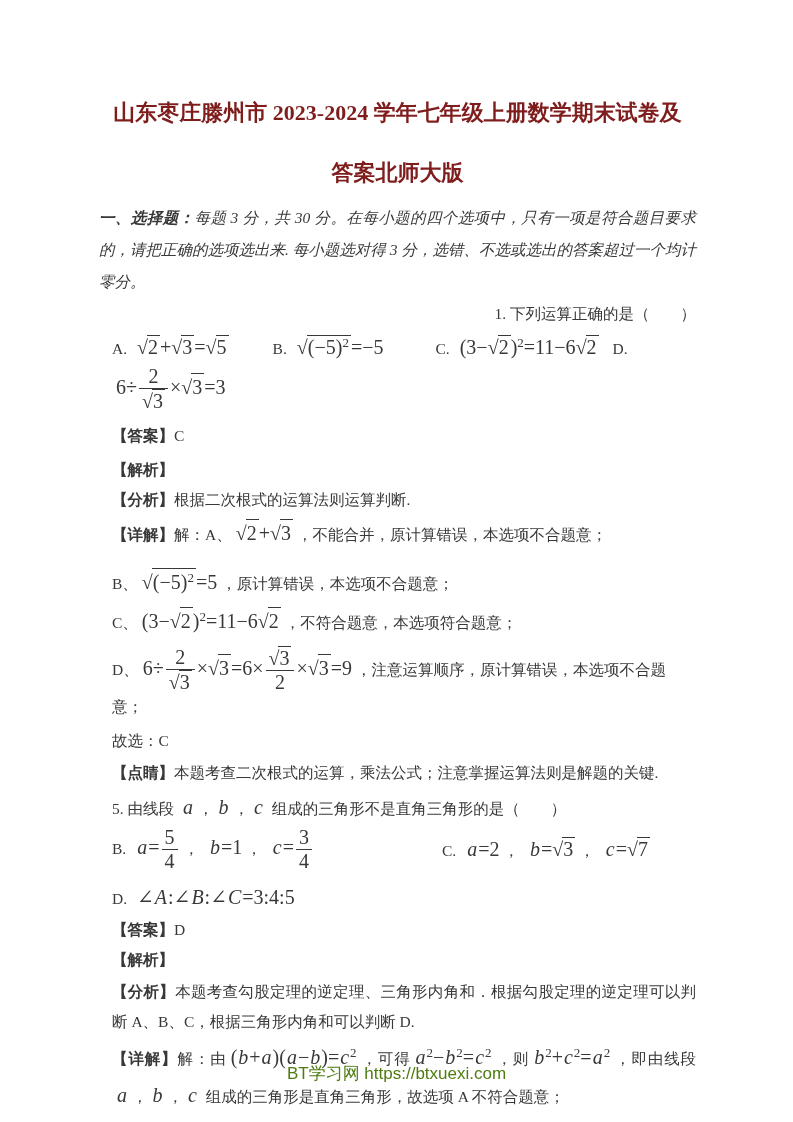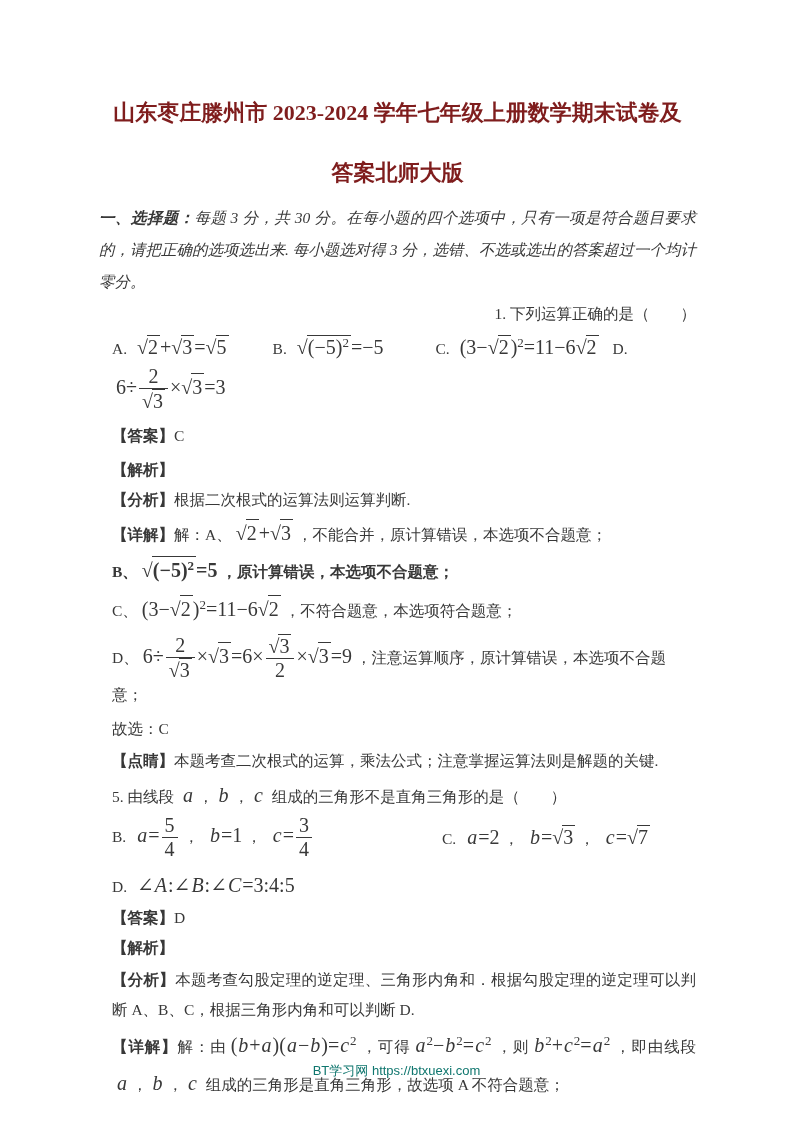--- a/index.html
+++ b/index.html
@@ -22,21 +22,21 @@
   .q1stem  { margin-top:3px;text-align:right; }
   .optrow  { display:flex; align-items:baseline; margin-top:8px; padding-left:13px; font-size:15.5px; }
   .optrow .opt:nth-child(1){ margin-right:40px; }
   .optrow .opt:nth-child(2){ margin-right:48px; }
   .optrow .opt:nth-child(3){ margin-right:10px; }
   .dform   { margin-top:6px; }
   .ans1    { margin-top:10px; }
   .jx1     { margin-top:8px; }
   .fx1     { margin-top:4px; }
   .da      { margin-top:6px; }
-  .db      { margin-top:8px;font-weight:bold; }
+  .db      { margin-top:20px; }
   .dc      { margin-top:10px; }
   .dd      { margin-top:10px; }
   .gx      { margin-top:8px; }
   .dj      { margin-top:6px; }
   .q2stem  { margin-top:8px; }
   .optgrid { display:grid; grid-template-columns:330px 1fr; row-gap:12px; align-items:center;
              margin-top:4px; padding-left:13px; font-size:15.5px; }
   .ans2    { margin-top:8px; }
   .jx2     { margin-top:4px; }
   .fx2     { margin-top:4px; line-height:30px; }
@@ -52,21 +52,21 @@
   .sqrt { display:inline-block; white-space:nowrap; }
   .srad { display:inline-block; }
   .sbar { display:inline-block; border-top:1px solid currentColor; padding:0 2px 0 1px; margin-left:-1px; }
   .frac { display:inline-block; vertical-align:middle; text-align:center; line-height:1.15; margin:0 2px; }
   .fnum { display:block; padding:0 3px; }
   .fden { display:block; border-top:1px solid currentColor; padding:0 3px; }
 
   .footer {
     position:absolute; left:0; top:1062px; width:100%;
     text-align:center; font-family:"Liberation Sans","DejaVu Sans",sans-serif;
-    font-size:13px; color:#0f766e;
+    font-size:17px; color:#4d7c0f;
   }
 </style>
 </head>
 <body>
 
 <div class="page">
   <h1 class="title t1">山东枣庄滕州市 2023-2024 学年七年级上册数学期末试卷及</h1>
   <h1 class="title t2">答案北师大版</h1>
 
   <p class="para just intro"><span class="run b">一、选择题：</span><span class="run">每题 3 分，共 30 分。在每小题的四个选项中，只有一项是符合题目要求的，请把正确的选项选出来. 每小题选对得 3 分，选错、不选或选出的答案超过一个均计零分。</span></p>

